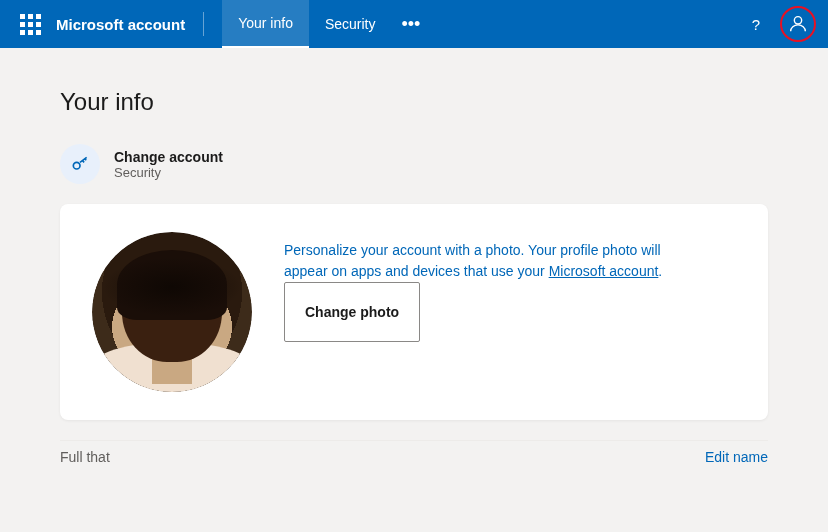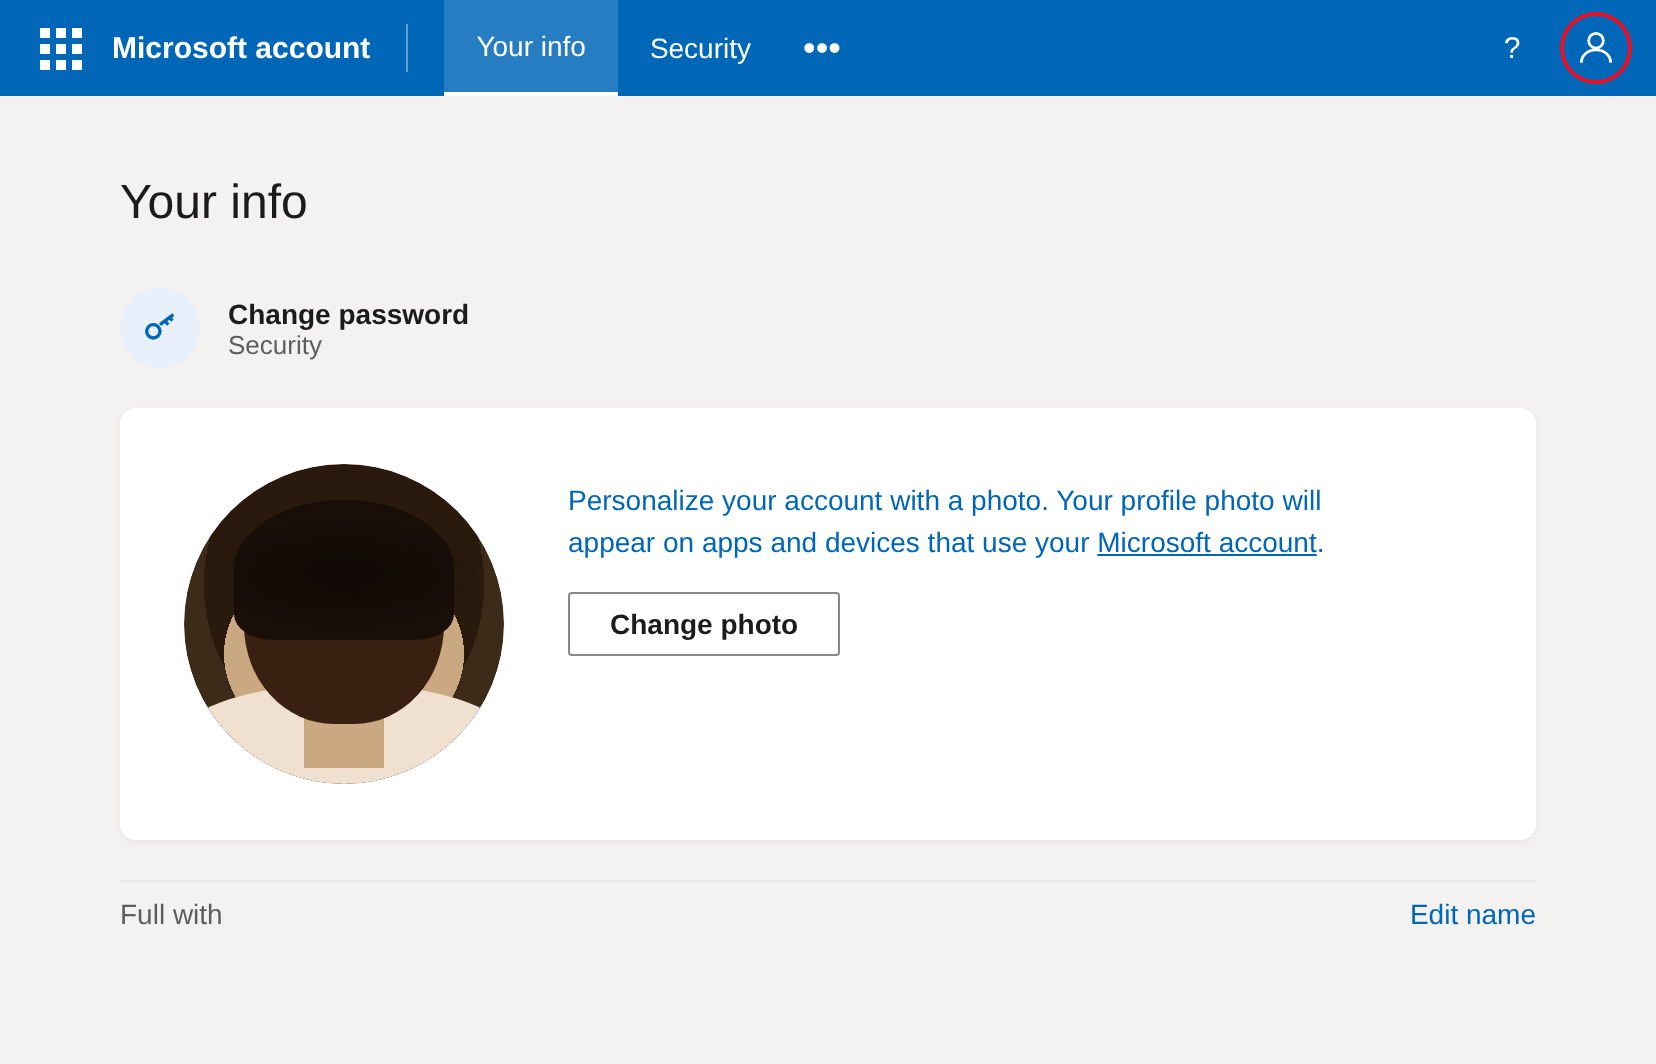--- a/index.html
+++ b/index.html
@@ -249,32 +249,31 @@
       height: 60px;
       background: radial-gradient(ellipse, rgba(10,5,2,0.7) 0%, transparent 70%);
       top: 25px;
       left: 10px;
     }
 
     .profile-info {
       flex: 1;
       display: flex;
       flex-direction: column;
-      gap: 14px;
       padding-top: 8px;
     }
     .profile-description {
       font-size: 14px;
       color: #0067b8;
       line-height: 1.5;
       max-width: 380px;
     }
     .change-photo-btn {
       display: inline-block;
-      padding: 7px 20px;
+      padding: 21px 20px;
       border: 1px solid #8a8886;
       background: white;
       color: #1b1b1b;
       font-size: 14px;
       font-weight: 600;
       cursor: pointer;
       border-radius: 2px;
       align-self: flex-start;
       transition: background 0.1s;
     }
@@ -342,21 +341,21 @@
   <h1 class="page-title">Your info</h1>
 
   <div class="change-pw-banner">
     <div class="change-pw-icon">
       <svg viewBox="0 0 24 24" fill="none" stroke="#0067b8" stroke-width="2">
         <circle cx="8" cy="14" r="4"></circle>
         <path d="M12 10l8-6M18 6l1.5 1.5M15.5 8.5l1.5 1.5"></path>
       </svg>
     </div>
     <div class="change-pw-text">
-      <span class="change-pw-title">Change password</span>
+      <span class="change-pw-title">Change account</span>
       <span class="change-pw-sub">Security</span>
     </div>
   </div>
 
   <div class="profile-card">
 
     <div class="profile-avatar-wrapper">
       <div class="profile-avatar-circle">
         <div class="avatar-photo">
           <div class="avatar-shoulder"></div>
@@ -371,17 +370,17 @@
     <div class="profile-info">
       <p class="profile-description">
         <span>Personalize your account with a photo. Your profile photo will appear on apps and devices that use your </span><a href="#" style="color:#0067b8;">Microsoft account</a><span>.</span>
       </p>
       <button class="change-photo-btn">Change photo</button>
     </div>
 
   </div>
 
   <div class="fullname-row">
-    <span class="fullname-label">Full with</span>
+    <span class="fullname-label">Full that</span>
     <a href="#" class="edit-name-link">Edit name</a>
   </div>
 
 </div>
 
 </body></html>

